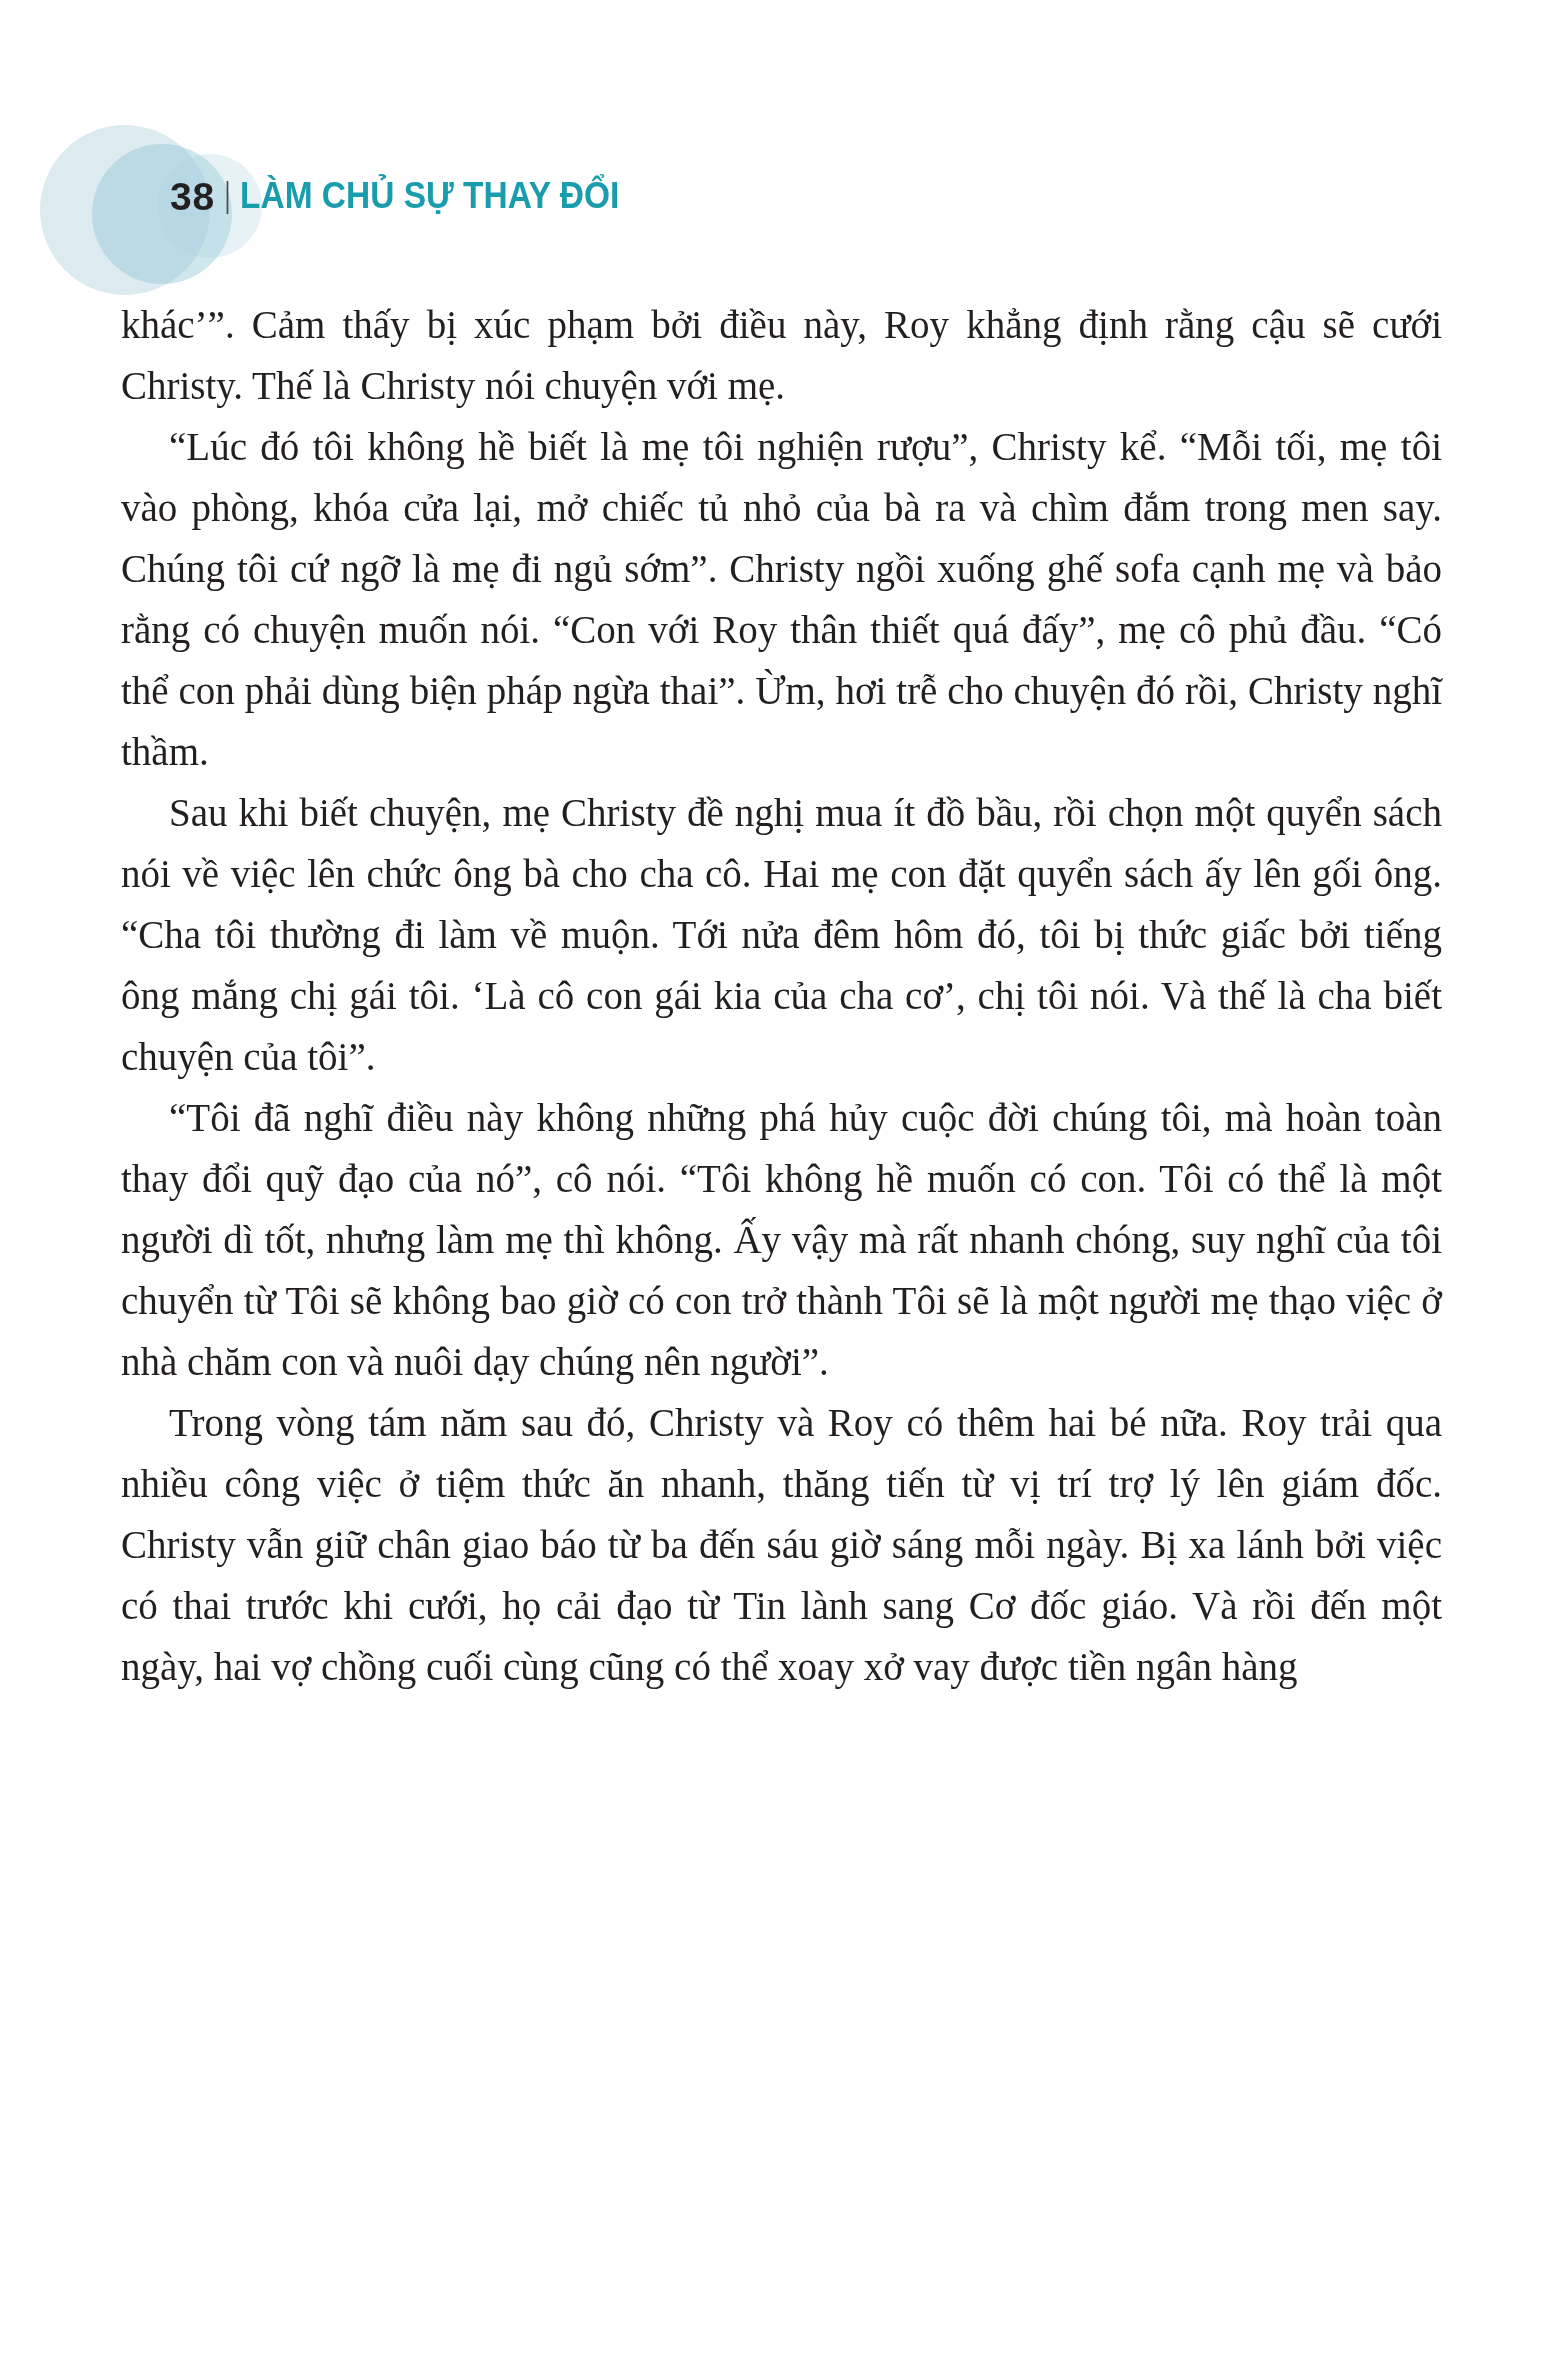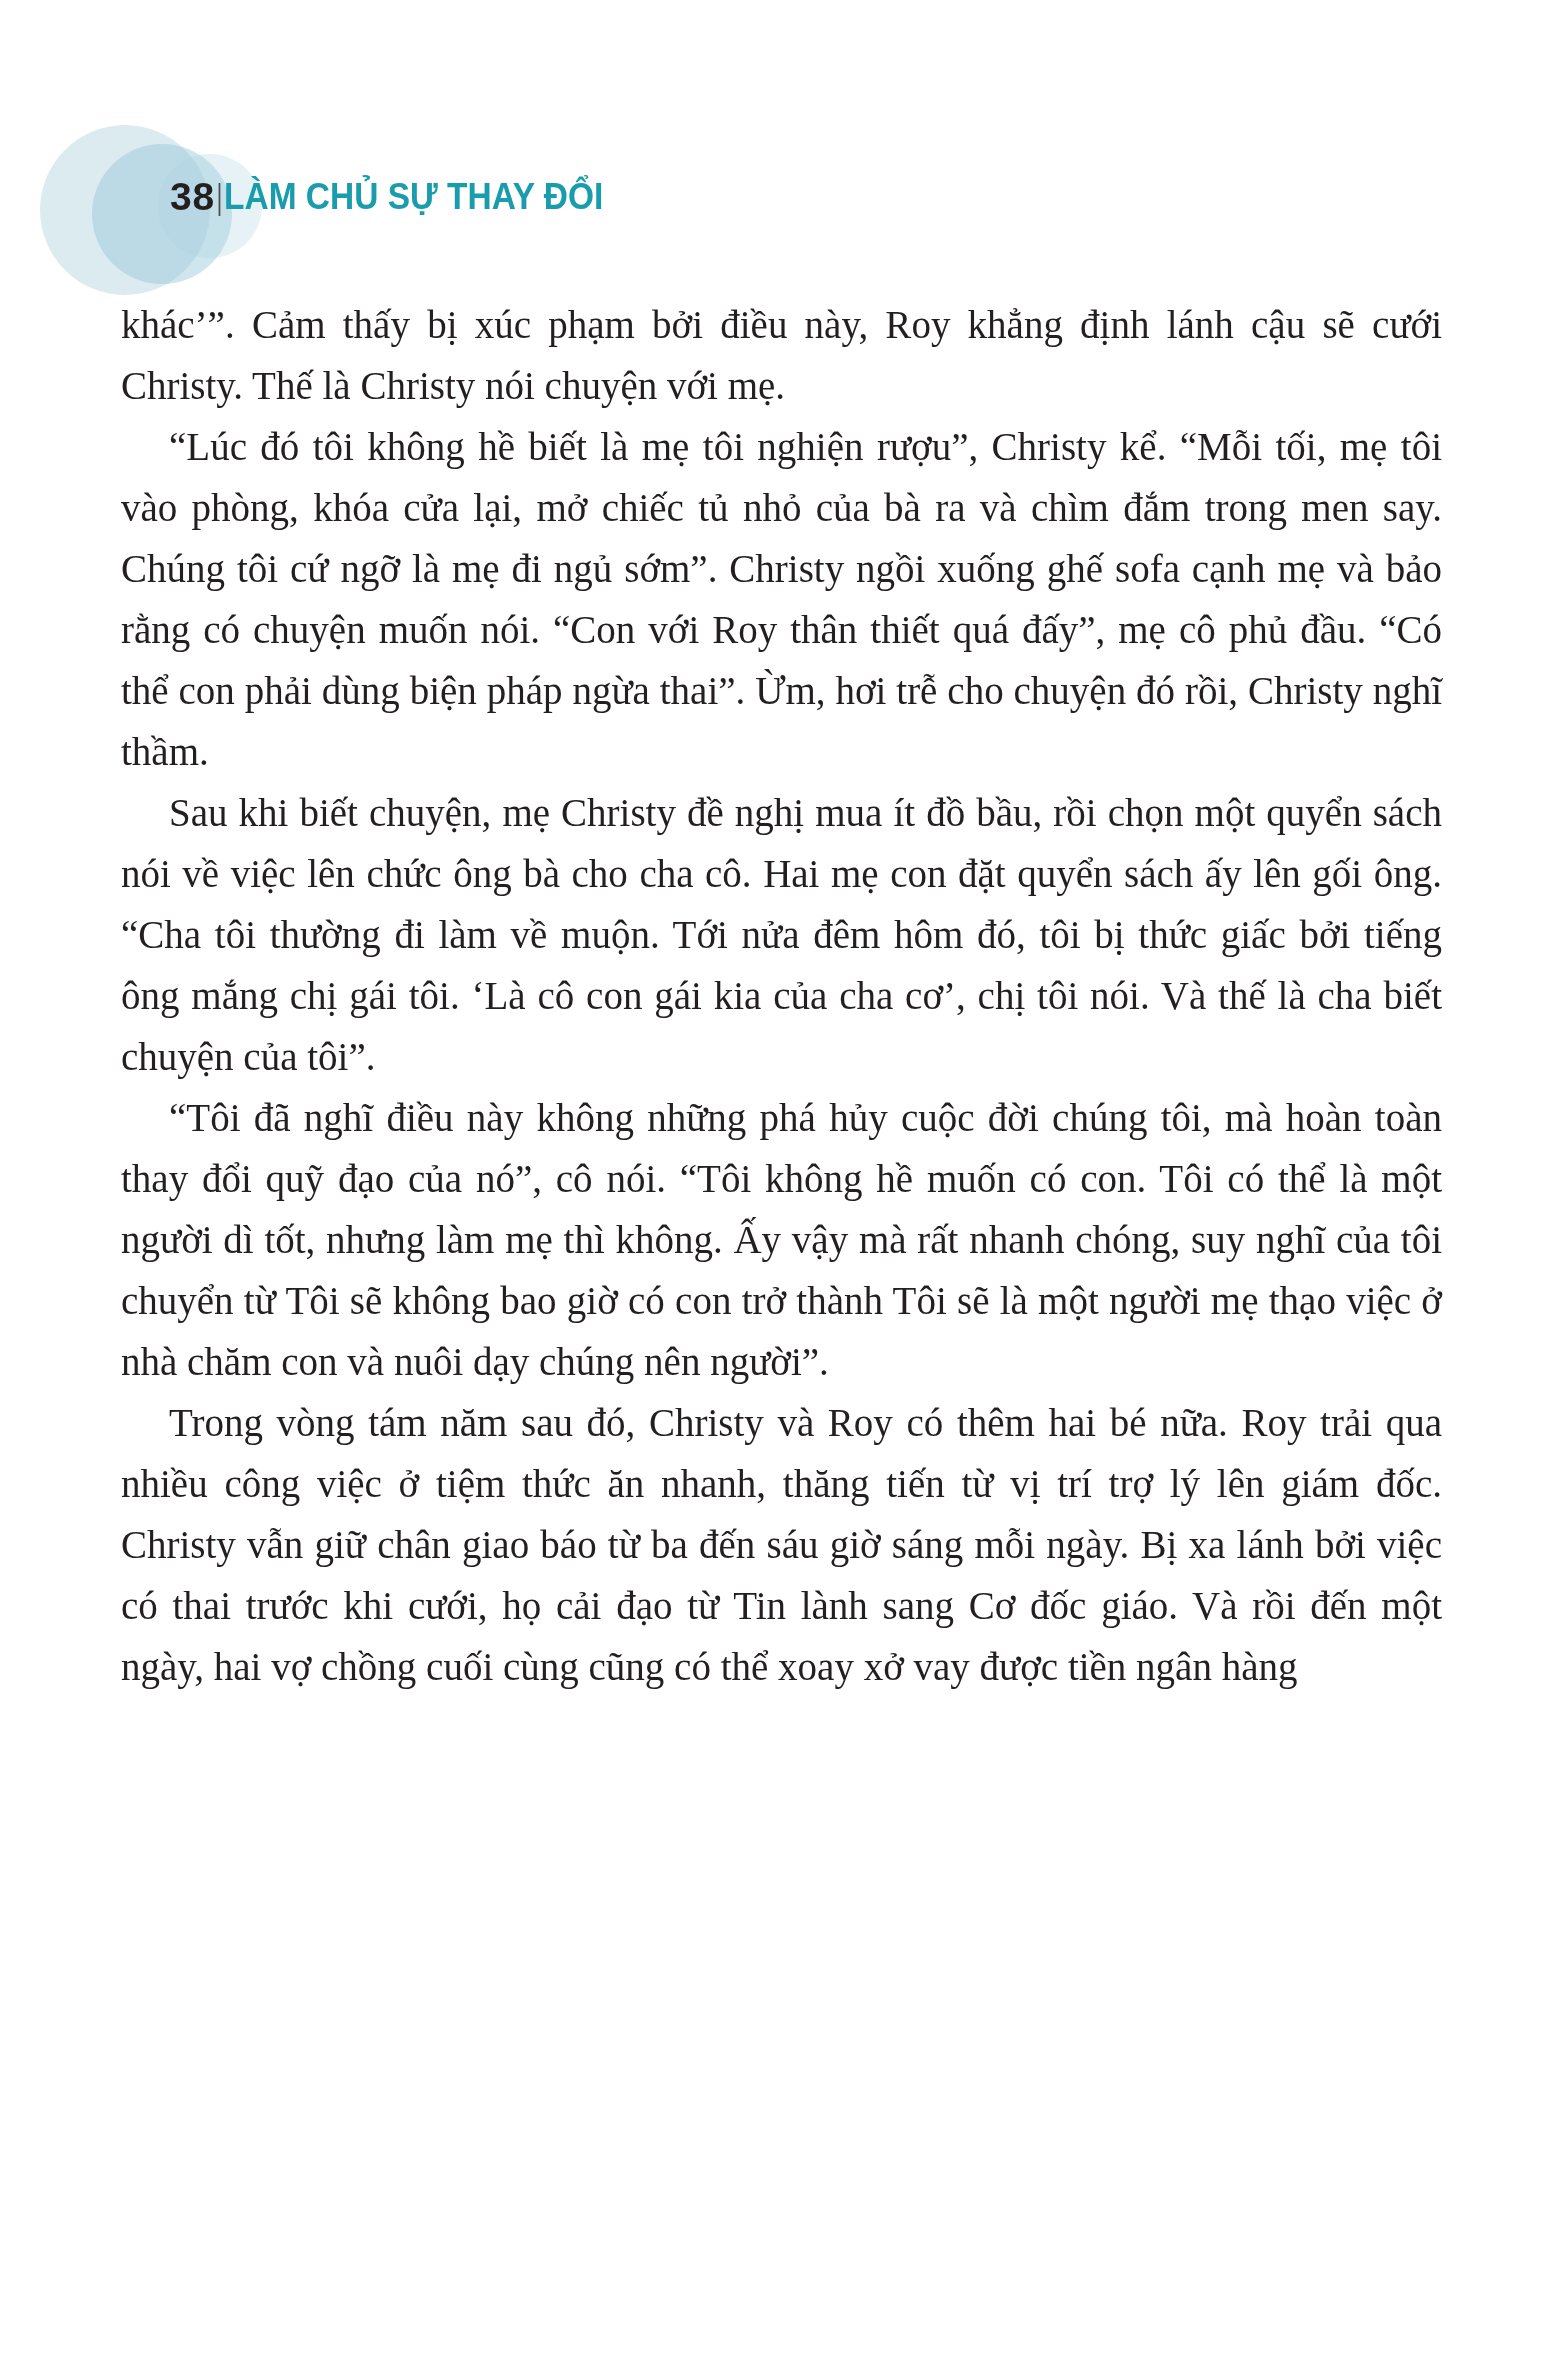--- a/index.html
+++ b/index.html
@@ -23,22 +23,21 @@
   .circle-a { left: 40px;  top: 125px; width: 170px; height: 170px; }
   .circle-b { left: 92px; top: 144px; width: 140px; height: 140px; }
   .circle-c { left: 158px; top: 154px; width: 104px; height: 104px; }
 
   
   .header {
     position: absolute;
     left: 170px;
     top: 175px;
     display: flex;
-    align-items: center;
-    gap: 0;
+    gap: 8px;
     font-family: "Liberation Sans", sans-serif;
     white-space: nowrap;
   }
   .page-number {
     font-size: 39px;
     font-weight: 700;
     color: #231f20;
     letter-spacing: 0.8px;
   }
   .header-divider {
@@ -86,21 +85,21 @@
   <div class="decor-circle circle-b" style="background: rgba(140, 195, 214, 0.42);"></div>
   <div class="decor-circle circle-c" style="background: rgba(170, 210, 222, 0.28);"></div>
 
   <div class="header">
     <span class="page-number">38</span>
     <span class="header-divider">|</span>
     <span class="chapter-title" style="color: rgb(25, 156, 172);">LÀM CHỦ SỰ THAY ĐỔI</span>
   </div>
 
   <div class="body-text" style="color: rgb(35, 31, 32);">
-      <p class="para no-indent"><span>khác’”. Cảm thấy bị xúc phạm bởi điều này, Roy khẳng định lánh cậu sẽ cưới Christy. Thế là Christy nói chuyện với mẹ.</span></p>
+      <p class="para no-indent"><span>khác’”. Cảm thấy bị xúc phạm bởi điều này, Roy khẳng định rằng cậu sẽ cưới Christy. Thế là Christy nói chuyện với mẹ.</span></p>
       <p class="para"><span>“Lúc đó tôi không hề biết là mẹ tôi nghiện rượu”, Christy kể. “Mỗi tối, mẹ tôi vào phòng, khóa cửa lại, mở chiếc tủ nhỏ của bà ra và chìm đắm trong men say. Chúng tôi cứ ngỡ là mẹ đi ngủ sớm”. Christy ngồi xuống ghế sofa cạnh mẹ và bảo rằng có chuyện muốn nói. “Con với Roy thân thiết quá đấy”, mẹ cô phủ đầu. “Có thể con phải dùng biện pháp ngừa thai”. </span><span class="italic">Ừm, hơi trễ cho chuyện đó rồi,</span><span> Christy nghĩ thầm.</span></p>
       <p class="para"><span>Sau khi biết chuyện, mẹ Christy đề nghị mua ít đồ bầu, rồi chọn một quyển sách nói về việc lên chức ông bà cho cha cô. Hai mẹ con đặt quyển sách ấy lên gối ông. “Cha tôi thường đi làm về muộn. Tới nửa đêm hôm đó, tôi bị thức giấc bởi tiếng ông mắng chị gái tôi. ‘Là cô con gái kia của cha cơ’, chị tôi nói. Và thế là cha biết chuyện của tôi”.</span></p>
       <p class="para"><span>“Tôi đã nghĩ điều này không những phá hủy cuộc đời chúng tôi, mà hoàn toàn thay đổi quỹ đạo của nó”, cô nói. “Tôi không hề muốn có con. Tôi có thể là một người dì tốt, nhưng làm mẹ thì không. Ấy vậy mà rất nhanh chóng, suy nghĩ của tôi chuyển từ </span><span class="italic">Tôi sẽ không bao giờ có con</span><span> trở thành </span><span class="italic">Tôi sẽ là một người mẹ thạo việc ở nhà chăm con và nuôi dạy chúng nên người</span><span>”.</span></p>
       <p class="para"><span>Trong vòng tám năm sau đó, Christy và Roy có thêm hai bé nữa. Roy trải qua nhiều công việc ở tiệm thức ăn nhanh, thăng tiến từ vị trí trợ lý lên giám đốc. Christy vẫn giữ chân giao báo từ ba đến sáu giờ sáng mỗi ngày. Bị xa lánh bởi việc có thai trước khi cưới, họ cải đạo từ Tin lành sang Cơ đốc giáo. Và rồi đến một ngày, hai vợ chồng cuối cùng cũng có thể xoay xở vay được tiền ngân hàng</span></p>
     </div>
 
 </div>
 
 
 </body></html>

